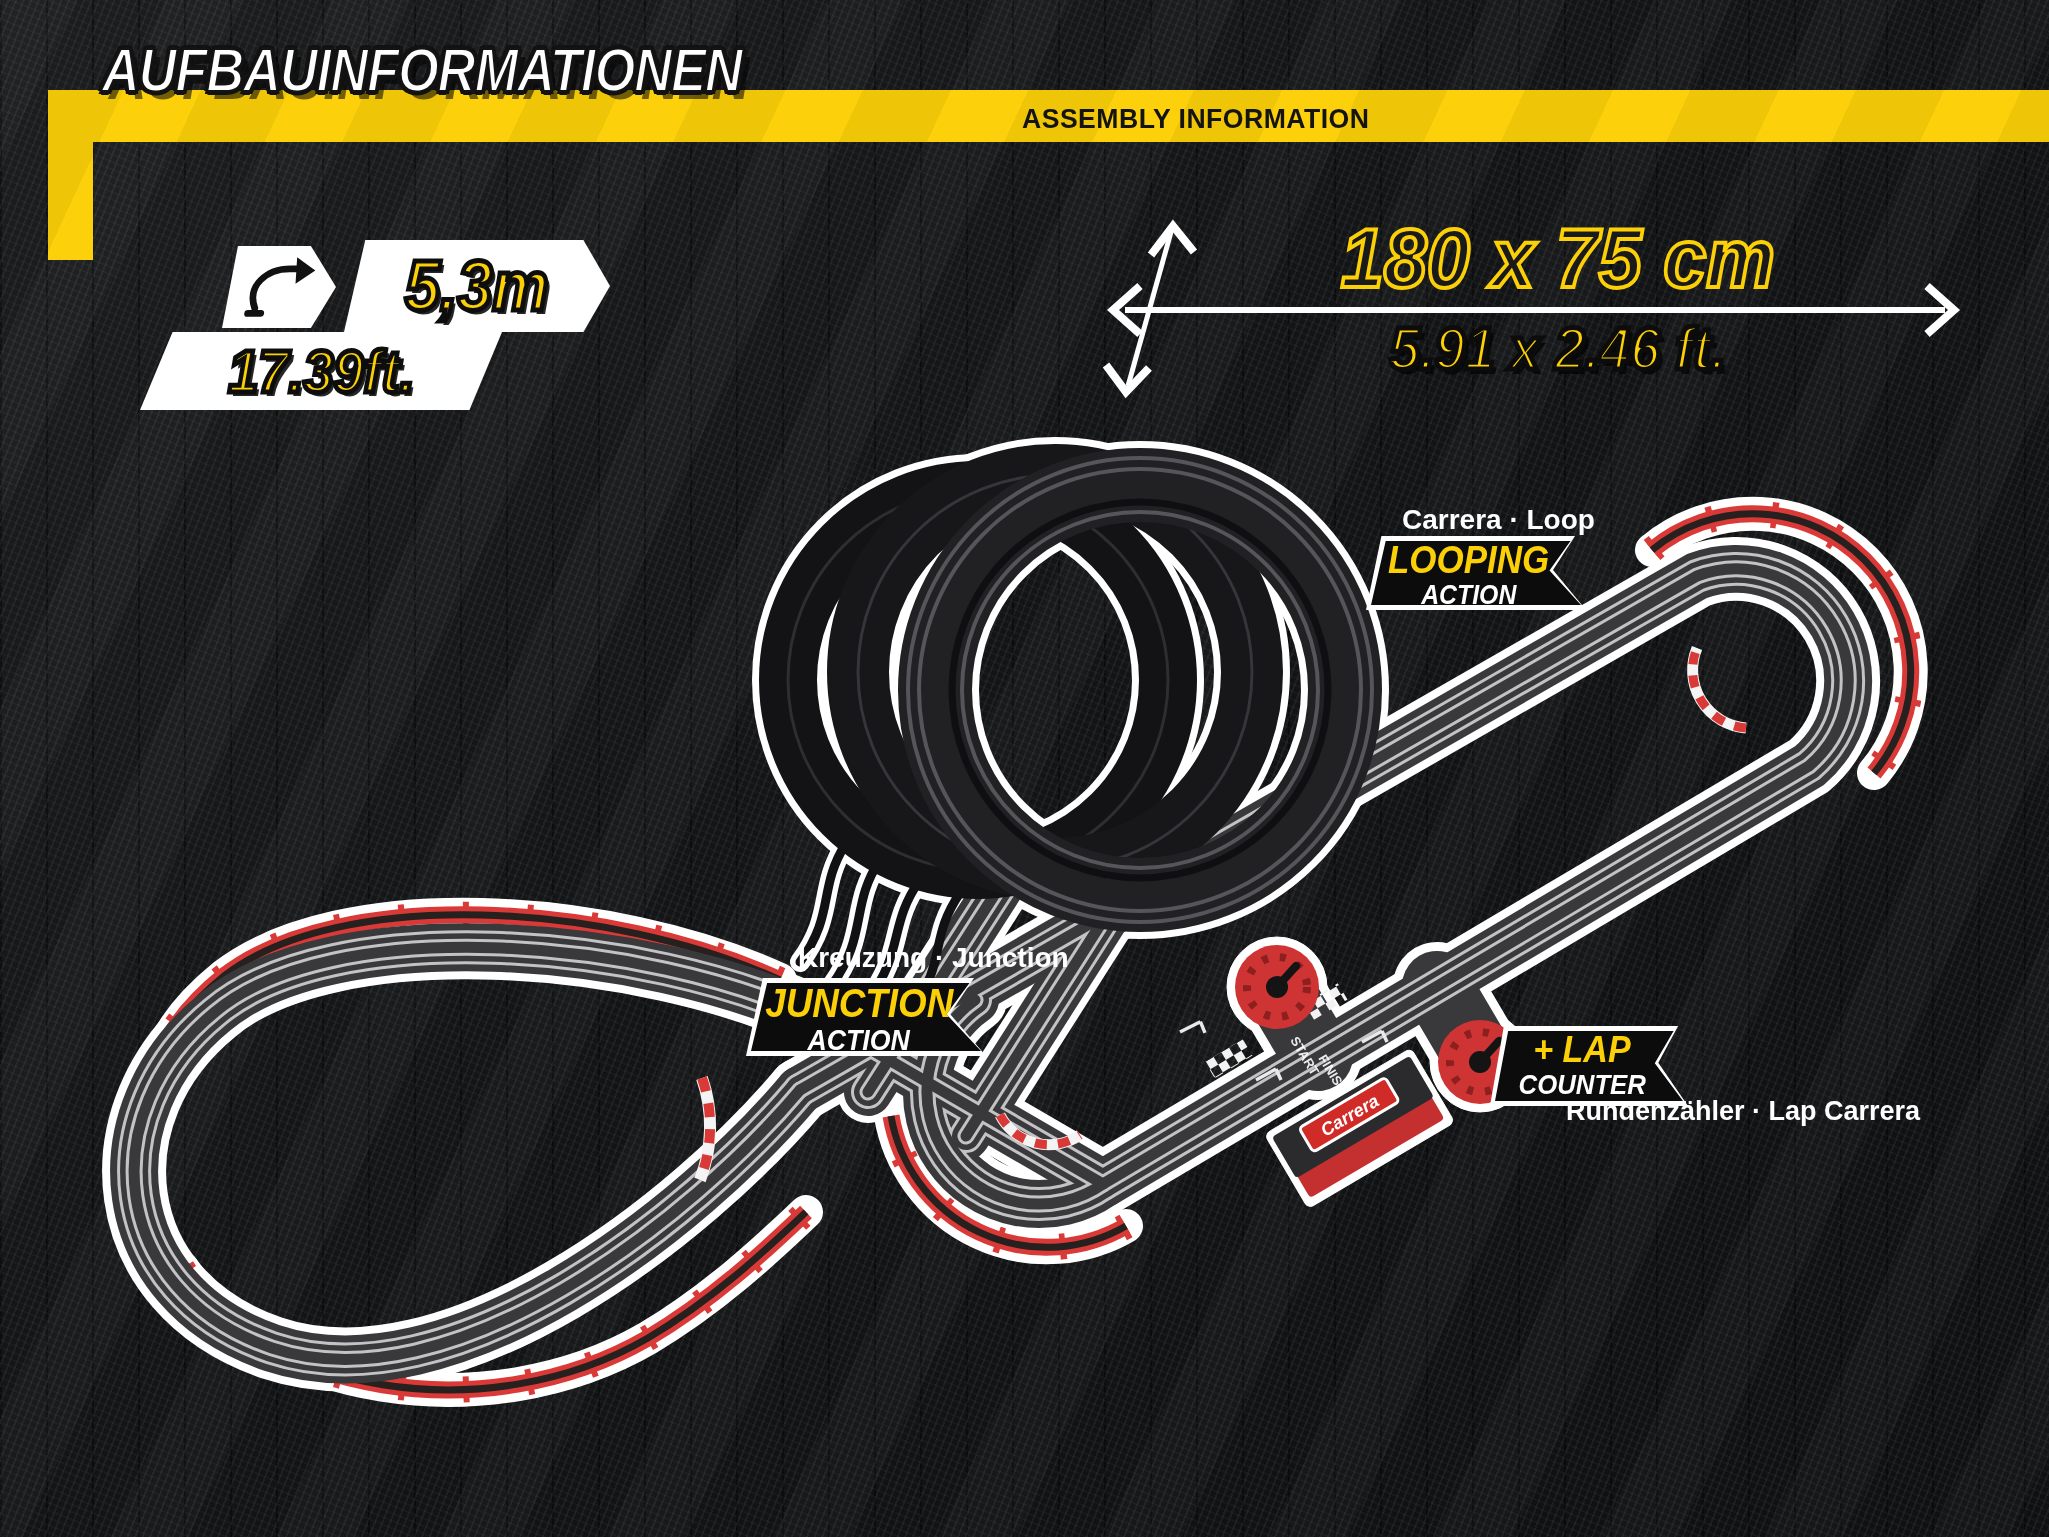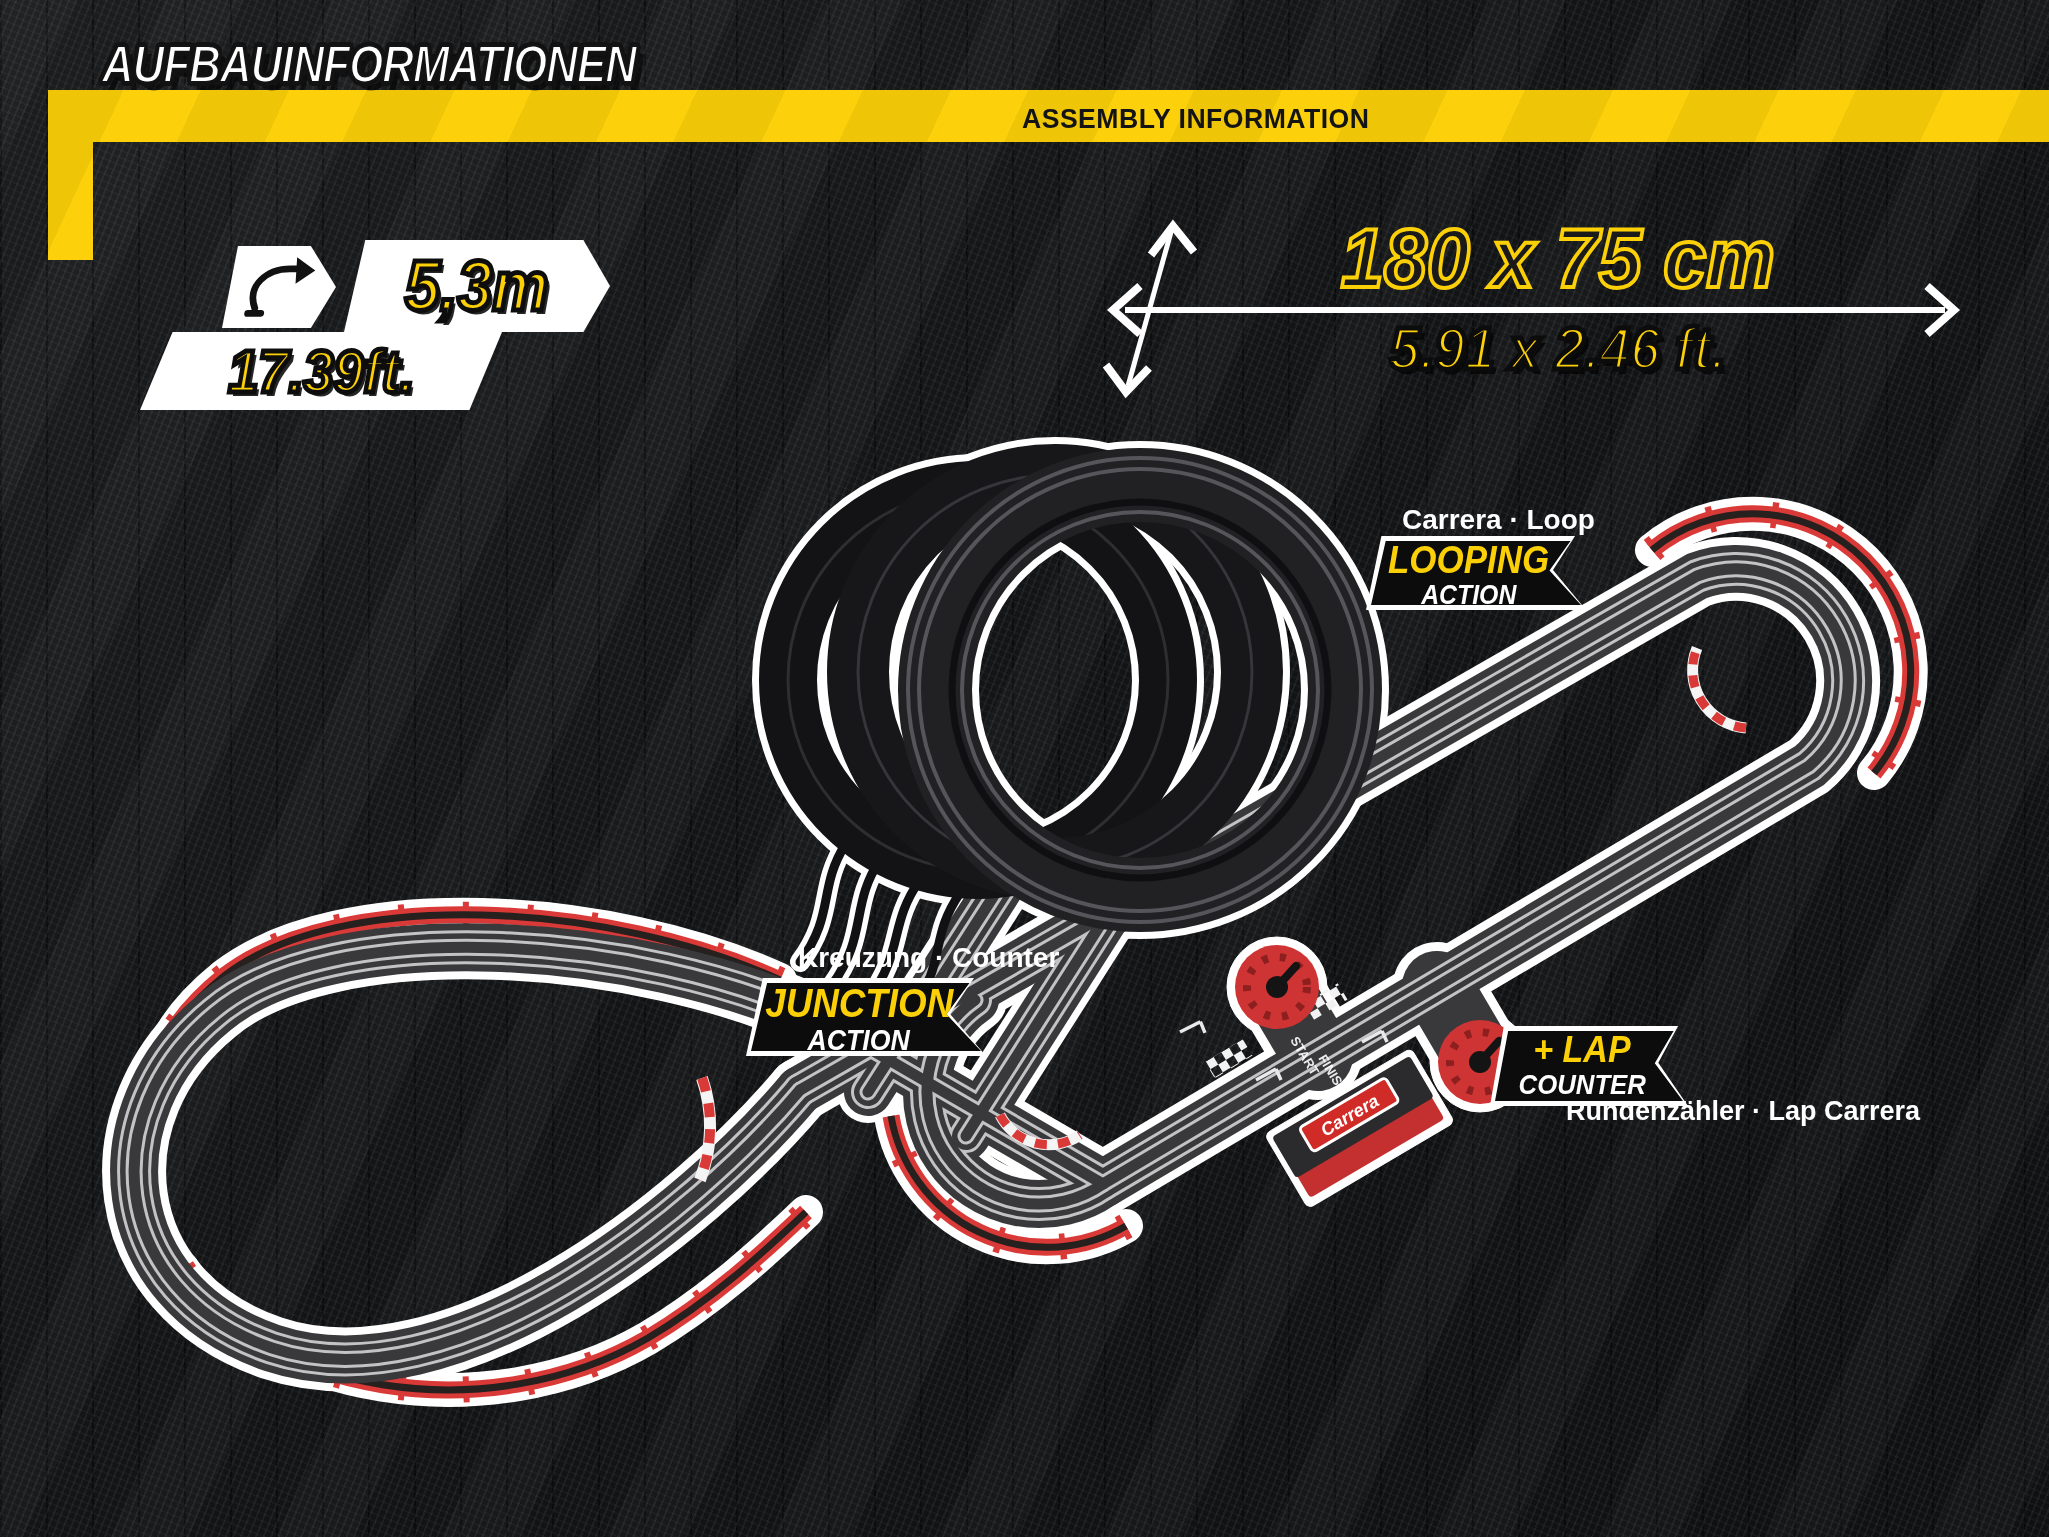--- a/index.html
+++ b/index.html
@@ -10,21 +10,21 @@
       repeating-linear-gradient(22deg, rgba(255,255,255,0.028) 0 2px, rgba(0,0,0,0) 2px 7px),
       repeating-linear-gradient(90deg, rgba(0,0,0,0.38) 0 2px, rgba(0,0,0,0) 2px 46px),
       linear-gradient(135deg,#1d1e20 0%,#141517 45%,#101113 100%);}
   .stage::after{content:"";position:absolute;inset:0;pointer-events:none;
       background:repeating-linear-gradient(115deg, rgba(255,255,255,0.02) 0 70px, rgba(0,0,0,0.05) 70px 150px);}
   .abs{position:absolute;}
   
   .frame-bar{left:48px;top:90px;width:2001px;height:52px;background:#fcd007;}
   .frame-leg{left:48px;top:90px;width:45px;height:170px;background:#fcd007;}
   
-  .title{left:102px;top:34px;z-index:6;color:#fff;font-size:52px;font-weight:900;font-style:italic;
+  .title{left:102px;top:34px;z-index:6;color:#fff;font-size:62px;font-weight:900;font-style:italic;
     white-space:nowrap;letter-spacing:-1px;
     -webkit-text-stroke:2px #141414;
     text-shadow:4px 0 #121212,-4px 0 #121212,0 4px #121212,0 -4px #121212,
       3px 3px #121212,-3px 3px #121212,3px -3px #121212,-3px -3px #121212,8px 8px 0 rgba(0,0,0,.55);}
   .title>span{display:inline-block;transform:scaleX(.84);transform-origin:left center;}
   .subtitle{left:1022px;top:103px;z-index:6;color:#141414;font-size:28px;font-weight:700;white-space:nowrap;}
   .subtitle>span{display:inline-block;transform:scaleX(.95);transform-origin:left center;letter-spacing:0.5px;}
   
   .banner{z-index:6;background:#fff;display:flex;align-items:center;justify-content:center;}
   .banner-icon{left:222px;top:246px;width:114px;height:82px;
@@ -259,21 +259,21 @@
     <div class="yellow-big">5,3m</div>
   </div>
   <div class="abs banner banner-ft">
     <div class="yellow-big">17.39ft.</div>
   </div>
 
   <div class="abs dim-cm"><span>180 x 75 cm</span></div>
   <div class="abs dim-ft"><span>5.91 x 2.46 ft.</span></div>
 
   <div class="abs caption cap-looping">Carrera · Loop</div>
-  <div class="abs caption cap-junction">Kreuzung · Counter</div>
+  <div class="abs caption cap-junction">Kreuzung · Junction</div>
   <div class="abs caption cap-lap">Rundenzähler · Lap Carrera</div>
 
   <div class="abs badge badge-looping">
     <div class="outer"></div>
     <div class="inner">
       <div class="l1">LOOPING</div>
       <div class="l2">ACTION</div>
     </div>
   </div>
   <div class="abs badge badge-junction">

